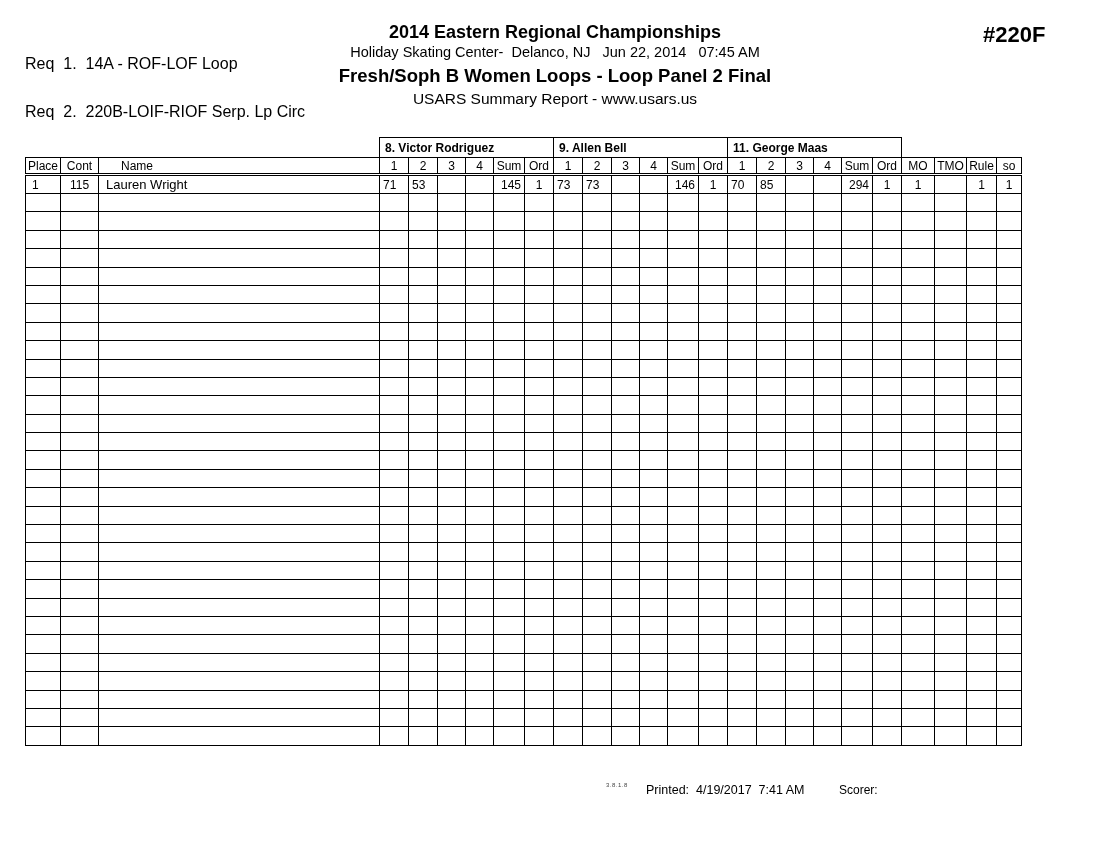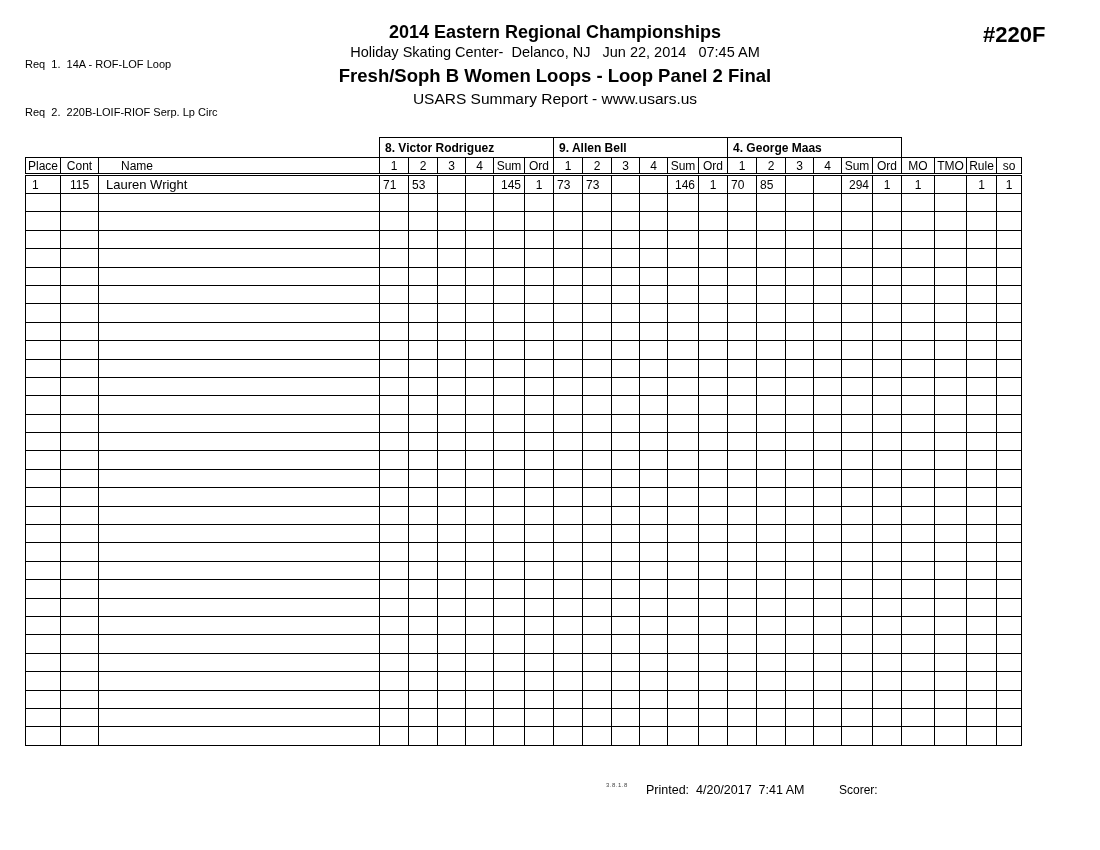--- a/index.html
+++ b/index.html
@@ -6,21 +6,21 @@
   html, body { width: 1100px; height: 850px; background: #ffffff; }
   body {
     position: relative;
     font-family: "Liberation Sans", sans-serif;
     color: #000;
     overflow: hidden;
   }
   .abs { position: absolute; }
 
   
-  .req-block { left: 25px; top: 24px; font-size: 11px; line-height: 16px; white-space: pre; }
+  .req-block { left: 25px; top: 24px; font-size: 16px; line-height: 16px; white-space: pre; }
   .doc-number { left: 983px; top: 22px; font-size: 22px; font-weight: bold; }
   .title-line { left: 0; width: 1110px; text-align: center; white-space: pre; }
   .t1 { top: 22px; font-size: 18px; font-weight: bold; }
   .t2 { top: 44px; font-size: 14.5px; }
   .t3 { top: 65px; font-size: 18.5px; font-weight: bold; }
   .t4 { top: 90px; font-size: 15.5px; }
 
   
   table.score-table {
     position: absolute; left: 25px; top: 137px;
@@ -93,21 +93,21 @@
     <col style="width:33px">
       <col style="width:32px">
       <col style="width:30px">
       <col style="width:25px">
   </colgroup>
   <thead id="thead">
       <tr class="judge-row">
         <td class="nb" colspan="3"></td>
         <td class="judge-cell" colspan="6">8.  Victor Rodriguez</td>
         <td class="judge-cell" colspan="6">9.  Allen Bell</td>
-        <td class="judge-cell" colspan="6">4.  George Maas</td>
+        <td class="judge-cell" colspan="6">11.  George Maas</td>
         <td class="nb" colspan="4"></td>
       </tr>
       <tr class="hdr-row">
         <th>Place</th>
         <th>Cont</th>
         <th class="left-h">Name</th>
         <th>1</th>
         <th>2</th>
         <th>3</th>
         <th>4</th>
@@ -966,14 +966,14 @@
         <td class="ord"></td>
         <td></td>
         <td></td>
         <td></td>
         <td></td>
       </tr>
     </tbody>
 </table>
 
 <span class="abs version">3.8.1.8</span>
-<span class="abs printed">Printed:  4/20/2017  7:41 AM</span>
+<span class="abs printed">Printed:  4/19/2017  7:41 AM</span>
 <span class="abs scorer">Scorer:</span>
 
 </body></html>

